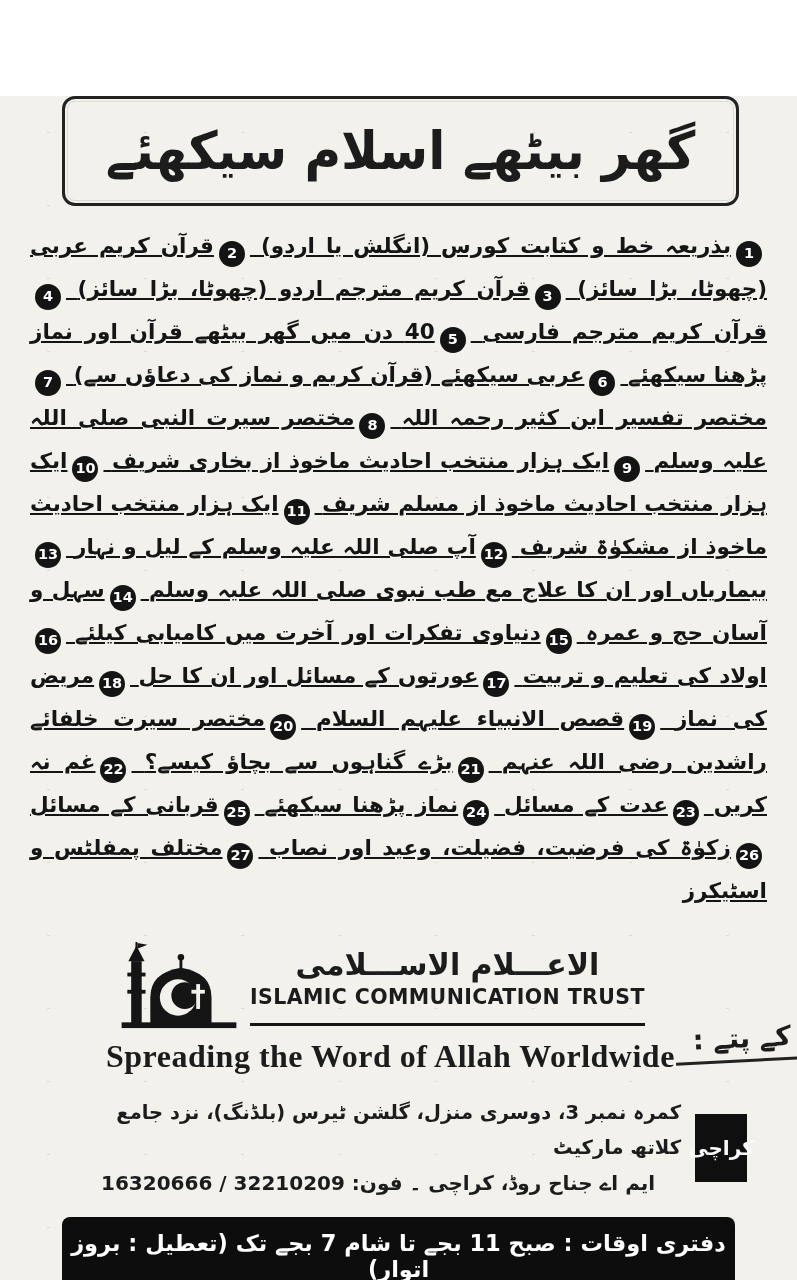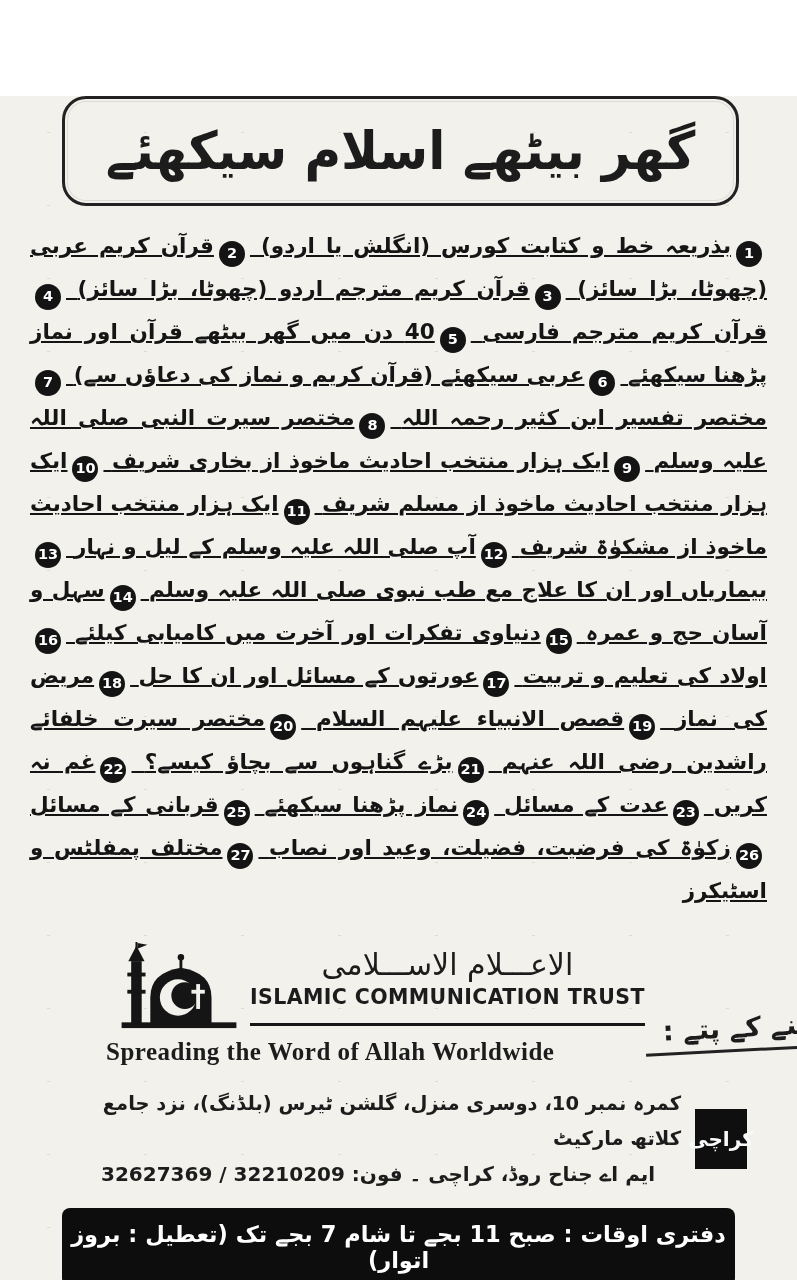--- a/index.html
+++ b/index.html
@@ -11,21 +11,21 @@
   .page{
     position:relative;width:797px;height:1280px;
     background-color:#f2f1ec;
     background-image:radial-gradient(#dddbd2 1px, transparent 1.3px);
     background-size:97px 73px;
   }
   
   .title-box{
     margin:96px 58px 0 62px;
     border:3.5px solid #222;
-    border-radius:24px;
+    border-radius:13px;
     height:104px;
     display:flex;align-items:center;justify-content:center;
     box-shadow:0 0 0 2px #f2f1ec inset, 0 0 0 3px #55504a22 inset;
   }
   .title-text{
     direction:rtl;
     font-size:50px;font-weight:bold;
     letter-spacing:1px;
     transform:scaleY(1.05);
   }
@@ -50,29 +50,29 @@
   }
   
   .logo-section{
     display:flex;align-items:flex-end;
     padding:30px 58px 0 120px;
   }
   .logo-block{display:flex;flex-direction:column;}
   .logo-top{display:flex;align-items:flex-end;gap:12px;}
   .mosque-svg{width:118px;height:88px;flex:0 0 auto;}
   .logo-names{display:flex;flex-direction:column;align-items:center;gap:3px;padding-bottom:4px;}
-  .logo-arabic{direction:rtl;font-size:30px;font-weight:normal;}
+  .logo-arabic{direction:rtl;font-size:30px;font-weight:bold;}
   .logo-org{
     font-size:20.5px;font-weight:bold;letter-spacing:.4px;
     border-bottom:3px solid #161616;padding-bottom:14px;
     white-space:nowrap;
   }
   .logo-tagline{
     font-family:"Liberation Serif","DejaVu Serif",serif;
-    font-size:25px;font-weight:600;letter-spacing:.5px;
+    font-size:32px;font-weight:600;letter-spacing:.5px;
     margin-top:8px;margin-left:-14px;white-space:nowrap;
   }
   .spacer{flex:1;}
   .addresses-heading{
     direction:rtl;
     font-size:27px;font-weight:bold;
     border-bottom:3px solid #222;
     padding:0 4px 6px 18px;
     transform:rotate(-3deg);
     margin-bottom:14px;white-space:nowrap;
@@ -83,21 +83,21 @@
   .addr-text{flex:1;direction:rtl;padding-left:6px;padding-right:14px;}
   .addr-line1{font-size:19.5px;font-weight:bold;text-align:right;line-height:1.8;}
   .addr-line2{font-size:20px;font-weight:bold;line-height:1.8;}
   .addr-line2.left{text-align:left;}
   .city-label{
     background:#0f0f0f;color:#fafafa;
     display:flex;align-items:center;justify-content:center;
     direction:rtl;font-weight:bold;
     flex:0 0 auto;
   }
-  .city-label.karachi{width:52px;height:60px;font-size:20px;}
+  .city-label.karachi{width:52px;height:68px;font-size:20px;}
   
   .hours-bar{
     margin:16px 62px 0 62px;
     background:#0d0d0d;color:#fff;
     border-radius:8px;
     direction:rtl;text-align:center;
     font-size:22.5px;font-weight:bold;
     padding:13px 8px;
   }
 </style>
@@ -141,21 +141,21 @@
         </div>
       </div>
       <div class="logo-tagline">Spreading the Word of Allah Worldwide</div>
     </div>
     <div class="spacer"></div>
     <div class="addresses-heading">ملنے کے پتے :</div>
   </div>
 
   <div class="addr-row karachi">
     <div class="addr-text">
-      <div class="addr-line1">کمرہ نمبر 10، دوسری منزل، گلشن ٹیرس (بلڈنگ)، نزد جامع کلاتھ مارکیٹ</div>
-      <div class="addr-line2 left">ایم اے جناح روڈ، کراچی ۔ فون: 32210209 / 32627369</div>
+      <div class="addr-line1">کمرہ نمبر 3، دوسری منزل، گلشن ٹیرس (بلڈنگ)، نزد جامع کلاتھ مارکیٹ</div>
+      <div class="addr-line2 left">ایم اے جناح روڈ، کراچی ۔ فون: 32210209 / 16320666</div>
     </div>
     <div class="city-label karachi">کراچی</div>
   </div>
 
   <div class="hours-bar">دفتری اوقات : صبح 11 بجے تا شام 7 بجے تک (تعطیل : بروز اتوار)</div>
 
 </div>
 
 </body></html>

